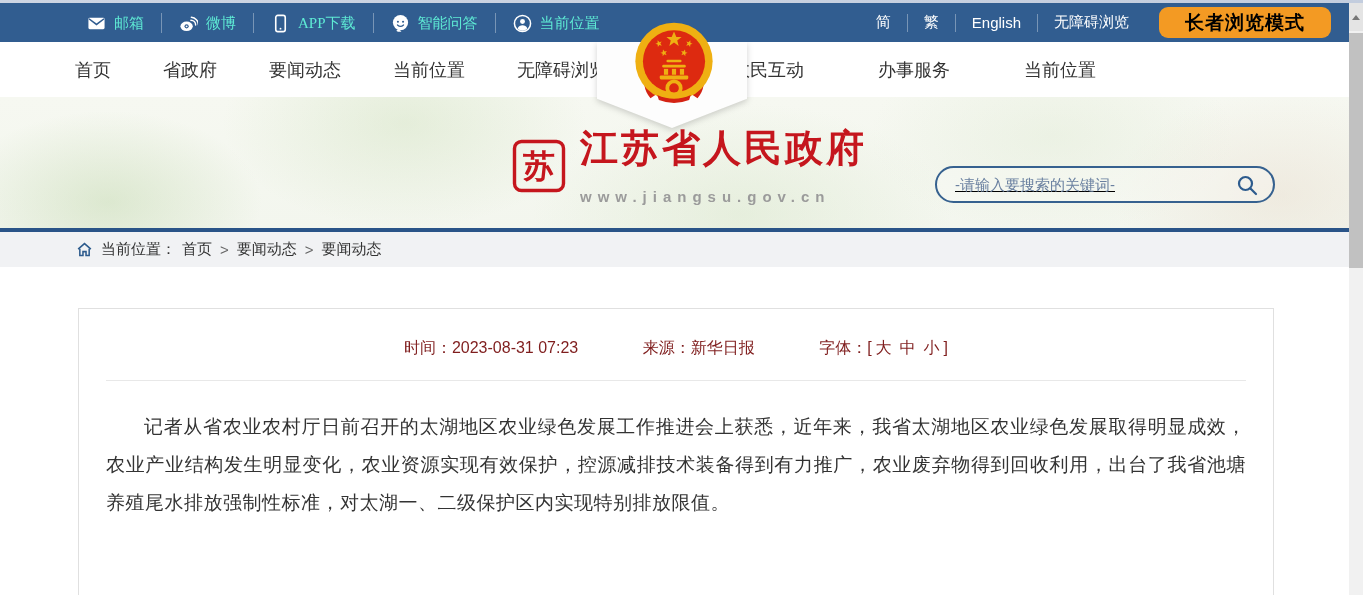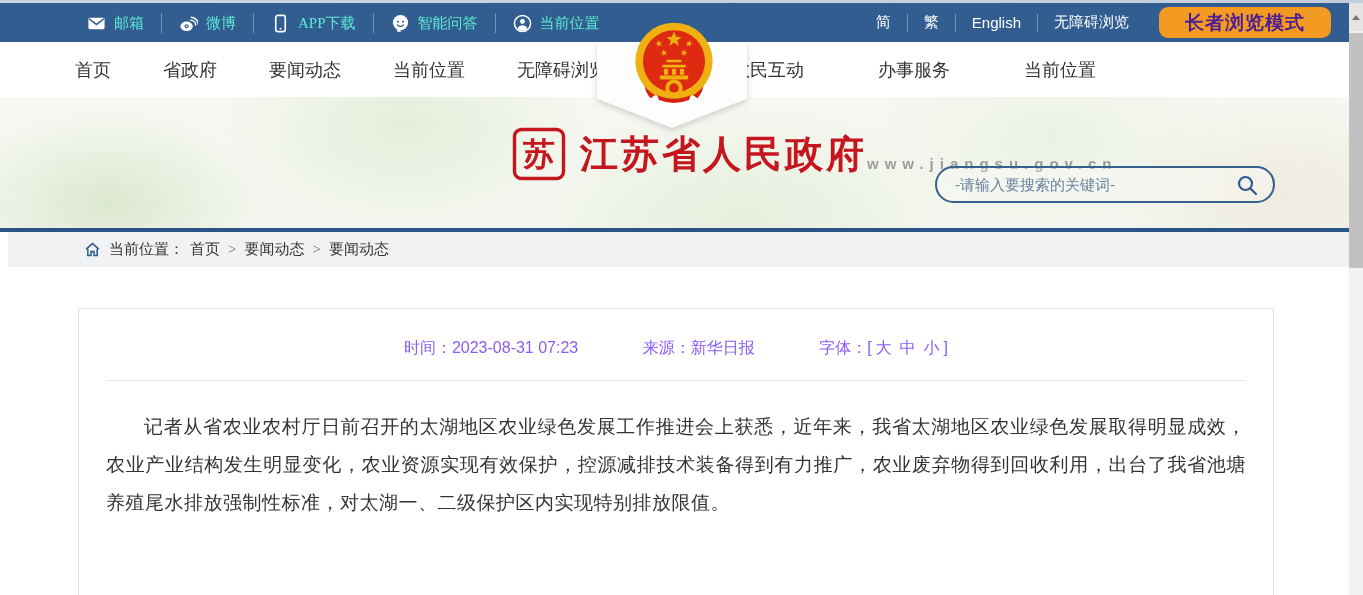--- a/index.html
+++ b/index.html
@@ -12,21 +12,21 @@
   .top-strip { height:3px; width:1363px; background:linear-gradient(90deg,#cdd5e3,#c3cdde); position:absolute; top:0; left:0; z-index:30; }
 
   
   .topbar { position:absolute; top:3px; left:0; width:1349px; height:39px; background:#315d90; display:flex; align-items:center; padding:0 18px 0 70px; z-index:20; }
   .tb-left { display:flex; align-items:center; height:100%; }
   .tb-item { display:flex; align-items:flex-end; gap:8px; color:#5eead4; font-size:15px; cursor:pointer; padding:0 17px; height:20px; }
   .tb-item + .tb-item { border-left:1px solid rgba(255,255,255,.35);font-family:Liberation Serif, serif; }
   .tb-right { margin-left:auto; display:flex; align-items:center; }
   .tb-lang { color:#fff; font-size:15px; padding:0 16px; height:18px; display:flex; align-items:center; cursor:pointer; }
   .tb-lang + .tb-lang { border-left:1px solid rgba(255,255,255,.35); }
-  .elder-btn { margin-left:14px; background:#f39a23; color:#4c1d95; font-size:19px; font-weight:bold; border:none; border-radius:9px; padding:5px 26px; height:31px; line-height:21px; cursor:pointer; letter-spacing:1px; }
+  .elder-btn { margin-left:14px; background:#f39a23; color:#000000; font-size:19px; font-weight:bold; border:none; border-radius:9px; padding:5px 26px; height:31px; line-height:21px; cursor:pointer; letter-spacing:1px; }
   .tb-icon { display:inline-flex; width:19px; height:19px; }
   .tb-icon svg { width:100%; height:100%; }
 
   
   .navbar { position:absolute; top:42px; left:0; width:1349px; height:55px; background:#fff; display:flex; align-items:center; padding-left:75px; z-index:10; }
   .nav-left { display:flex; gap:52px; }
   .nav-right { display:flex; gap:74px; margin-left:auto; margin-right:253px; }
   .nav-link { font-size:18px; color:#333; cursor:pointer; white-space:nowrap; }
 
   
@@ -41,40 +41,40 @@
       radial-gradient(ellipse 260px 150px at 30% 20%, rgba(190,214,166,.30), rgba(190,214,166,0) 70%),
       radial-gradient(ellipse 300px 160px at 55% 90%, rgba(205,224,188,.35), rgba(205,224,188,0) 70%),
       radial-gradient(ellipse 260px 140px at 78% 30%, rgba(214,228,200,.30), rgba(214,228,200,0) 70%),
       radial-gradient(ellipse 240px 150px at 95% 75%, rgba(233,220,205,.45), rgba(233,220,205,0) 70%),
       linear-gradient(180deg,#f6f8f1,#f3f6ee);
   }
   .banner-line { position:absolute; top:228px; left:0; width:1349px; height:4px; background:#2a5488; }
 
   .logo { position:absolute; left:512px; top:30px; display:flex; align-items:center; gap:14px; }
   .seal { width:54px; height:54px; }
-  .site-text { display:flex; align-items:center; }
+  .site-text { display:flex; flex-direction:column; }
   .site-name { font-size:38px; font-weight:bold; color:#c5161d; letter-spacing:3px; line-height:42px; white-space:nowrap; }
   .site-url { font-size:15px; font-weight:bold; color:#9b9b9b; letter-spacing:6px; margin-top:19px; }
 
-  .search { position:absolute; right:74px; top:69px; width:340px; height:37px; border:2px solid #36618f; border-radius:19px; background:rgba(255,255,255,.25); display:flex; align-items:center; padding:0 14px 0 18px; }
+  .search { position:absolute; right:74px; top:69px; width:340px; height:37px; border:2px solid #36618f; border-radius:19px; background:rgba(255,255,255,.25); display:flex; align-items:center; padding:0 14px 0 18px;text-decoration:underline; }
   .search input { flex:1; border:none; outline:none; background:transparent; font-size:15px; color:#33557e; font-family:inherit; }
   .search input::placeholder { color:#6a80a0; opacity:1; }
   .search-icon { width:24px; height:24px; cursor:pointer; flex:none; }
 
   
-  .breadcrumb { position:absolute; top:232px; left:8px; width:1349px; height:35px; background:#f1f2f4; display:flex; align-items:center; padding-left:76px; font-size:15px; color:#333;font-family:Liberation Serif, serif; }
+  .breadcrumb { position:absolute; top:232px; left:0; width:1349px; height:35px; background:#f1f2f4; display:flex; align-items:center; padding-left:76px; font-size:15px; color:#333; }
   .bc-home { width:17px; height:17px; margin-right:8px; }
   .bc-label { margin-right:6px; }
   .bc-link { color:#333; cursor:pointer; }
   .bc-sep { color:#666; margin:0 8px; }
 
   
   .article-box { position:absolute; top:308px; left:78px; width:1196px; height:400px; background:#fff; border:1px solid #e0e0e0; }
   .article-title { margin-top:40px; text-align:center; font-size:27px; font-weight:600; color:#2b2b2b; letter-spacing:1px; }
-  .article-meta { margin-top:29px; text-align:center; font-size:16px; color:#8b5cf6; }
+  .article-meta { margin-top:29px; text-align:center; font-size:16px; color:#7f1d1d; }
   .meta-item { display:inline-block; margin:0 30px; }
   .font-size-ctrl { cursor:pointer; margin:0 4px; }
   .article-divider { border:none; border-top:1px solid #e8e8e8; margin:21px 27px 0 27px; }
   .article-body { margin:27px 27px 0 27px; font-size:19px; color:#333; line-height:38px; text-align:justify; text-indent:2em; letter-spacing:.5px; }
 
   
   .scrollbar { position:absolute; right:0; top:3px; width:14px; height:592px; background:#f1f1f1; z-index:40; }
   .sb-btn { width:14px; height:28px; background:#e4e4e4; display:flex; align-items:center; justify-content:center; cursor:pointer; }
   .sb-arrow { width:0; height:0; border-left:4px solid transparent; border-right:4px solid transparent; border-bottom:5px solid #777; }
   .sb-thumb { position:absolute; top:30px; left:0; width:14px; height:235px; background:#c1c1c1; cursor:pointer; }

